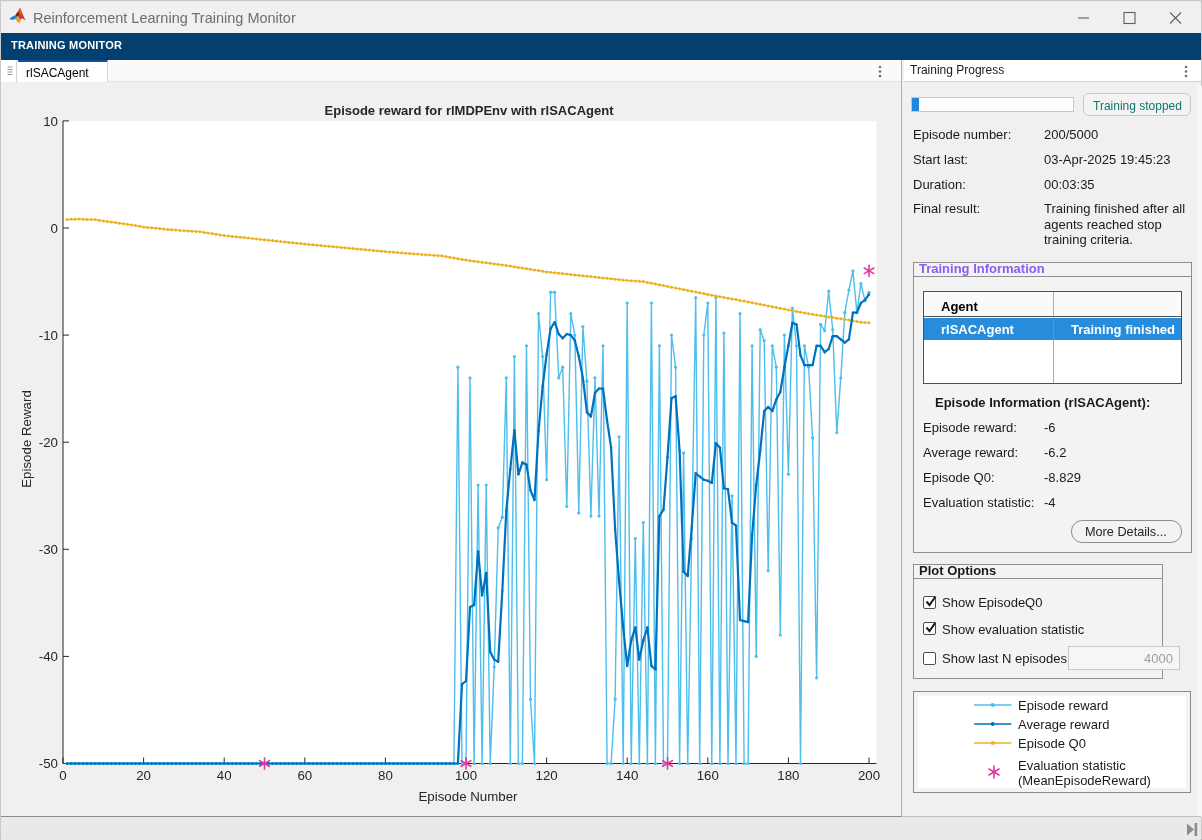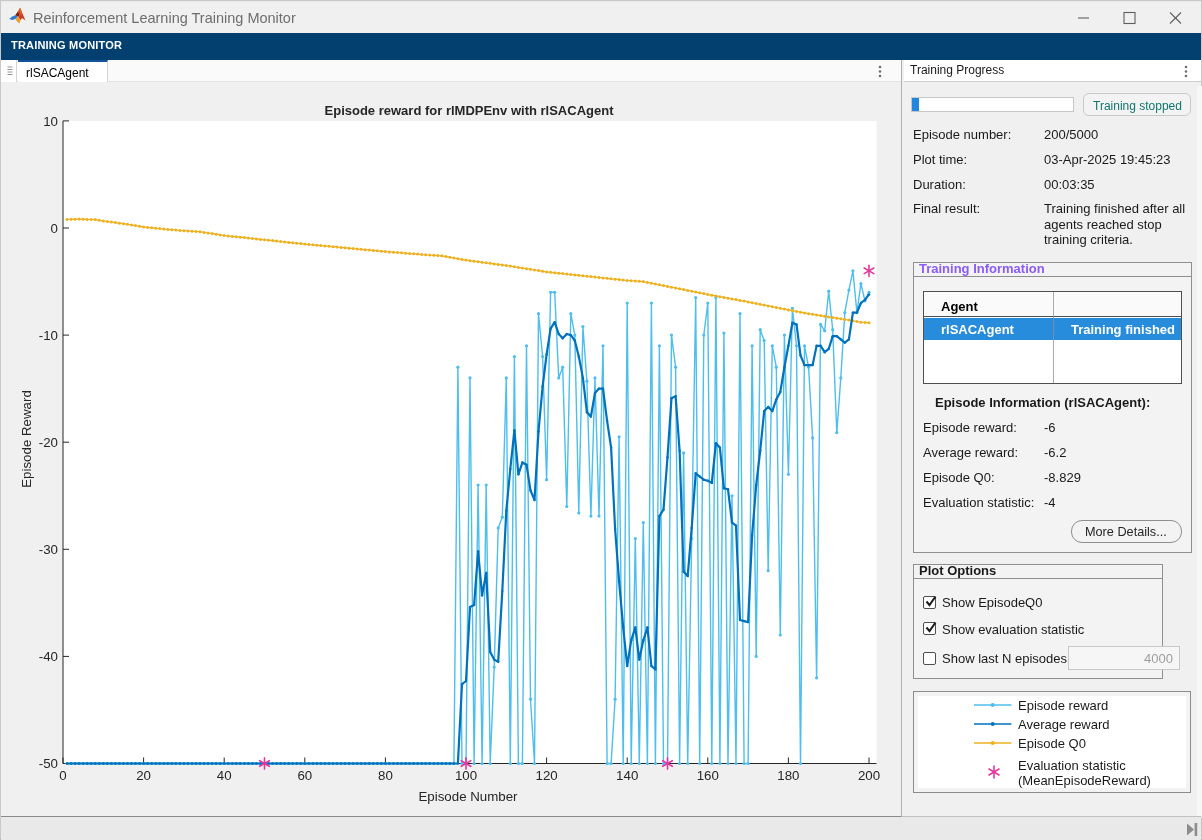--- a/index.html
+++ b/index.html
@@ -737,21 +737,21 @@
   <div class="abs" style="left:903px;top:81px;width:297px;height:735px;background:#f0f0f0"></div>
 
   <div class="abs" style="left:910px;top:96px;width:163px;height:15px;background:#fff;border:1px solid #c6c6c6">
     <div style="position:absolute;left:0;top:0;width:7px;height:13px;background:#2186DD"></div>
   </div>
   <div class="abs" style="left:1082px;top:92px;width:108px;height:23px;border:1px solid #c9c9c9;border-radius:6px;background:#f3f3f3">
     <span style="position:absolute;left:9px;top:5px;font-size:12px;color:#0f766e">Training stopped</span>
   </div>
   <div class="lbl" style="left:912px;top:126px">Episode number:</div>
   <div class="lbl" style="left:1043px;top:126px">200/5000</div>
-  <div class="lbl" style="left:912px;top:151px">Plot time:</div>
+  <div class="lbl" style="left:912px;top:151px">Start last:</div>
   <div class="lbl" style="left:1043px;top:151px">03-Apr-2025 19:45:23</div>
   <div class="lbl" style="left:912px;top:176px">Duration:</div>
   <div class="lbl" style="left:1043px;top:176px">00:03:35</div>
   <div class="lbl" style="left:912px;top:200px">Final result:</div>
   <div class="lbl" style="left:1043px;top:200px;width:152px;white-space:normal;line-height:15.5px">Training finished after all agents reached stop training criteria.</div>
 
   <div class="abs" style="left:912px;top:261px;width:279px;height:291px;border:1px solid #8f8f8f;background:#f3f3f3">
     <div style="position:absolute;left:0;top:13px;width:100%;height:1px;background:#8f8f8f"></div>
     <span style="position:absolute;left:5px;top:0px;font-size:13px;font-weight:bold;color:#8b5cf6;line-height:12px">Training Information</span>
   </div>

